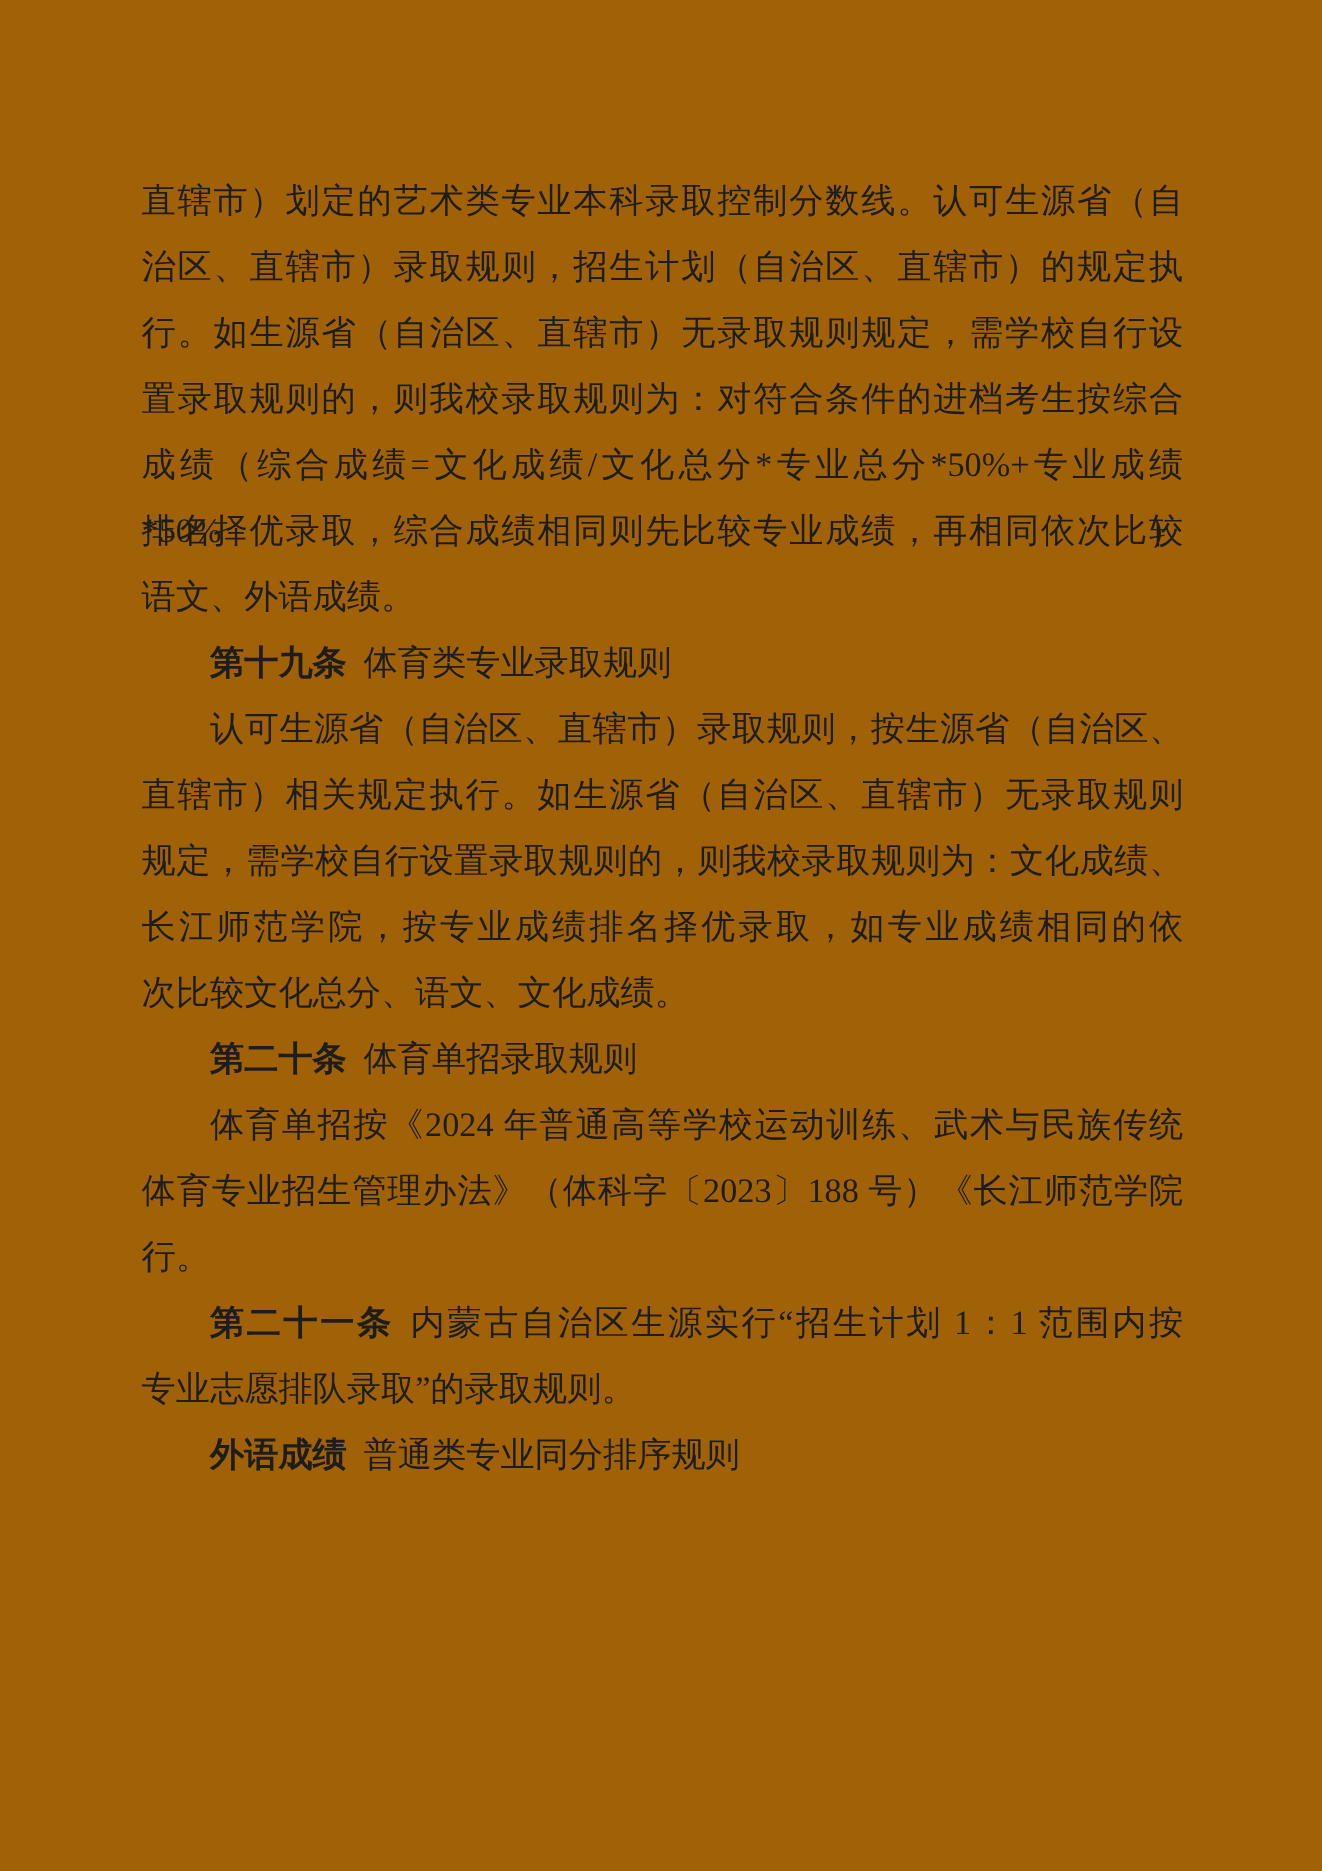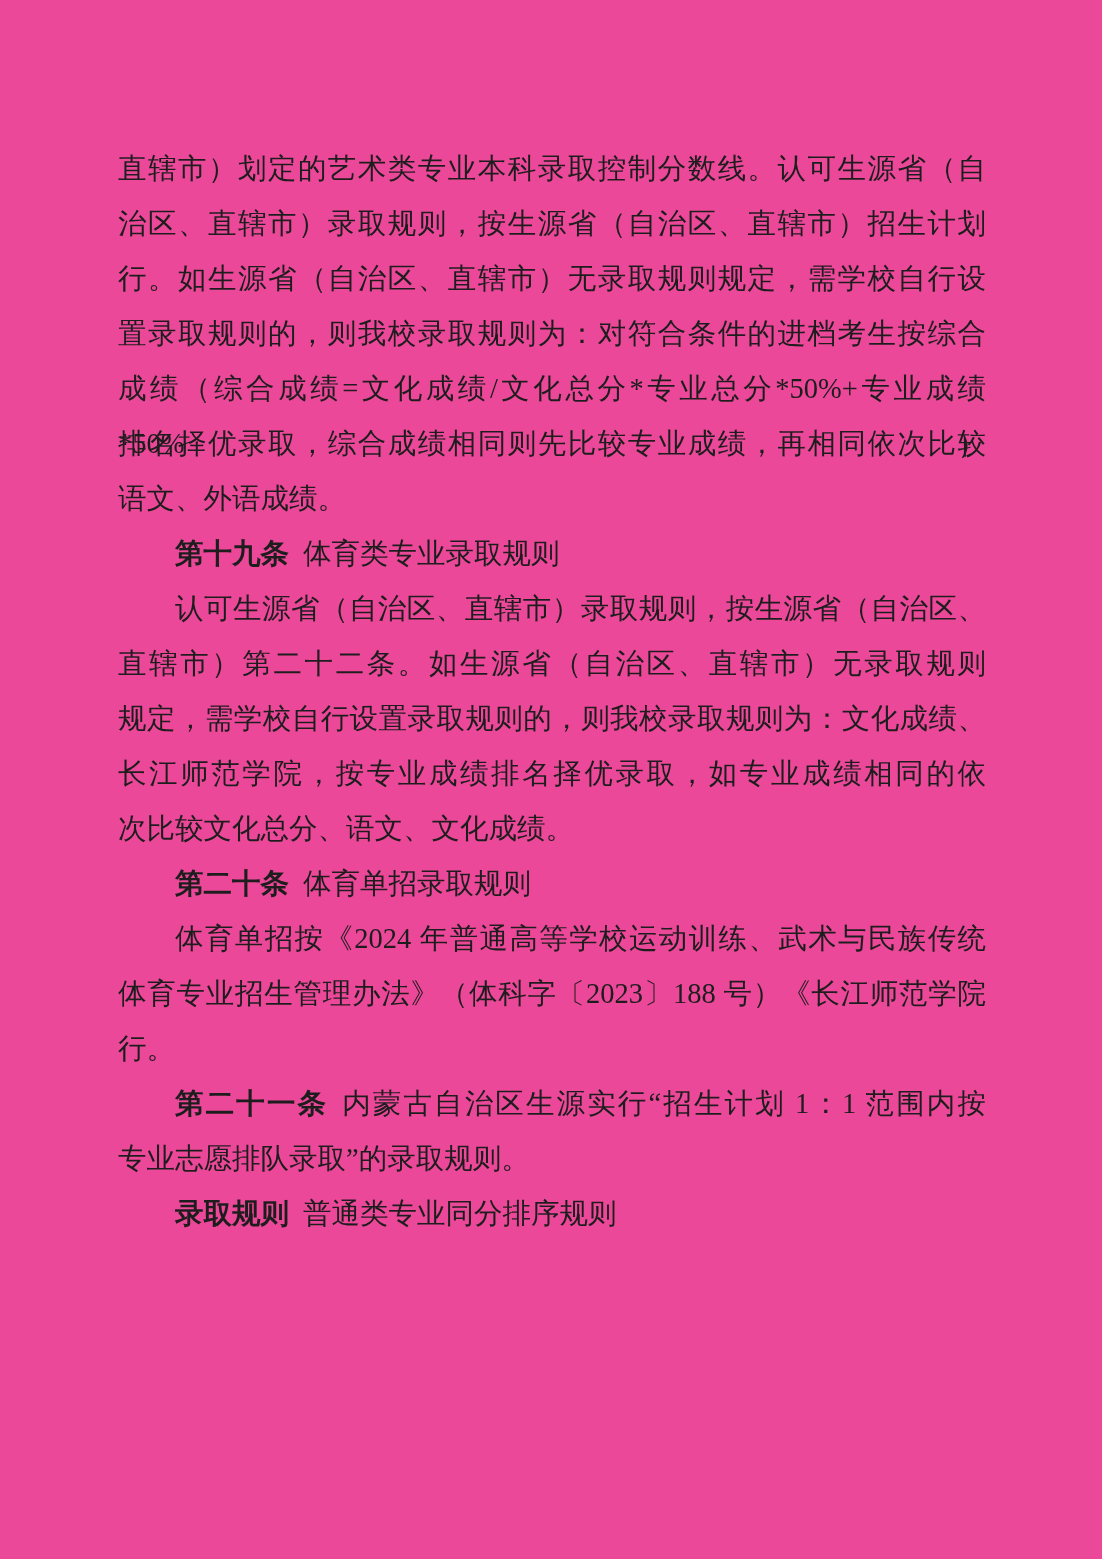--- a/index.html
+++ b/index.html
@@ -4,21 +4,21 @@
 <style>
   html, body {
     margin: 0;
     padding: 0;
     background: #ffffff;
   }
   .page {
     position: relative;
     width: 1102px;
     height: 1559px;
-    background: #ec4899;
+    background: #a16207;
     overflow: hidden;
     font-family: "Liberation Serif", "DejaVu Serif", serif;
     color: #1d1d1d;
   }
   .text-block {
     position: absolute;
     left: 118px;
     top: 141px;
     width: 868px;
   }
@@ -42,33 +42,33 @@
     font-weight: bold;
     margin-right: 14px;
   }
 </style>
 </head>
 <body>
 
 <div class="page">
   <div class="text-block">
       <div class="line justify"><span>直辖市）划定的艺术类专业本科录取控制分数线。认可生源省（自</span></div>
-      <div class="line justify"><span>治区、直辖市）录取规则，按生源省（自治区、直辖市）招生计划</span></div>
+      <div class="line justify"><span>治区、直辖市）录取规则，招生计划（自治区、直辖市）的规定执</span></div>
       <div class="line justify"><span>行。如生源省（自治区、直辖市）无录取规则规定，需学校自行设</span></div>
       <div class="line justify"><span>置录取规则的，则我校录取规则为：对符合条件的进档考生按综合</span></div>
       <div class="line justify"><span>成绩（综合成绩=文化成绩/文化总分*专业总分*50%+专业成绩*50%）</span></div>
       <div class="line justify"><span>排名择优录取，综合成绩相同则先比较专业成绩，再相同依次比较</span></div>
       <div class="line"><span>语文、外语成绩。</span></div>
       <div class="line indent"><span class="article-no">第十九条</span><span>体育类专业录取规则</span></div>
       <div class="line justify indent"><span>认可生源省（自治区、直辖市）录取规则，按生源省（自治区、</span></div>
-      <div class="line justify"><span>直辖市）第二十二条。如生源省（自治区、直辖市）无录取规则</span></div>
+      <div class="line justify"><span>直辖市）相关规定执行。如生源省（自治区、直辖市）无录取规则</span></div>
       <div class="line justify"><span>规定，需学校自行设置录取规则的，则我校录取规则为：文化成绩、</span></div>
       <div class="line justify"><span>长江师范学院，按专业成绩排名择优录取，如专业成绩相同的依</span></div>
       <div class="line"><span>次比较文化总分、语文、文化成绩。</span></div>
       <div class="line indent"><span class="article-no">第二十条</span><span>体育单招录取规则</span></div>
       <div class="line justify indent"><span>体育单招按《2024 年普通高等学校运动训练、武术与民族传统</span></div>
       <div class="line justify"><span>体育专业招生管理办法》（体科字〔2023〕188 号）《长江师范学院</span></div>
       <div class="line"><span>行。</span></div>
       <div class="line justify indent"><span class="article-no">第二十一条</span><span>内蒙古自治区生源实行“招生计划 1：1 范围内按</span></div>
       <div class="line"><span>专业志愿排队录取”的录取规则。</span></div>
-      <div class="line indent"><span class="article-no">录取规则</span><span>普通类专业同分排序规则</span></div>
+      <div class="line indent"><span class="article-no">外语成绩</span><span>普通类专业同分排序规则</span></div>
     </div>
 </div>
 
 </body></html>

